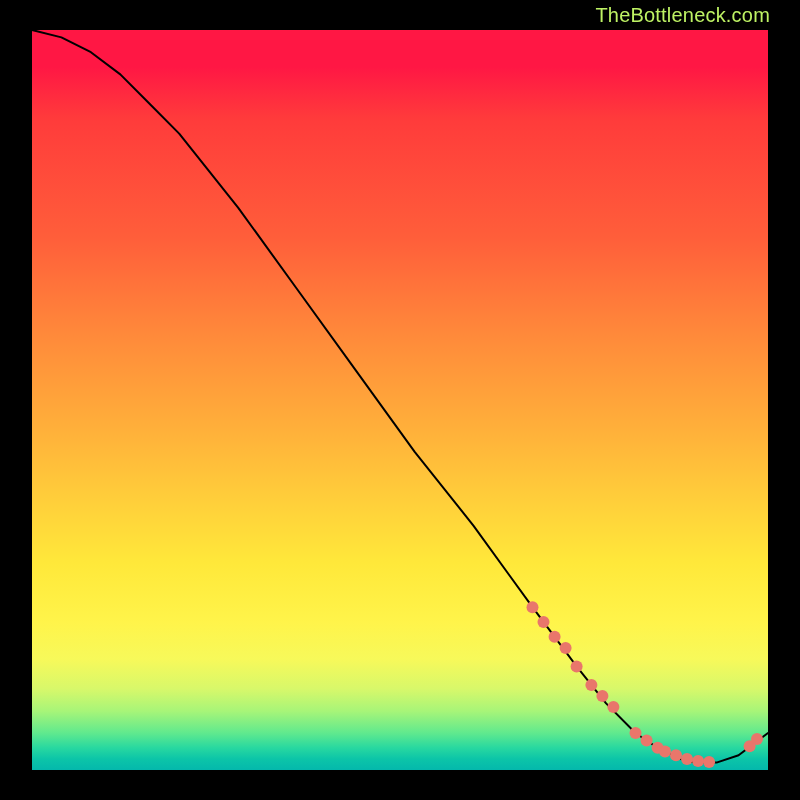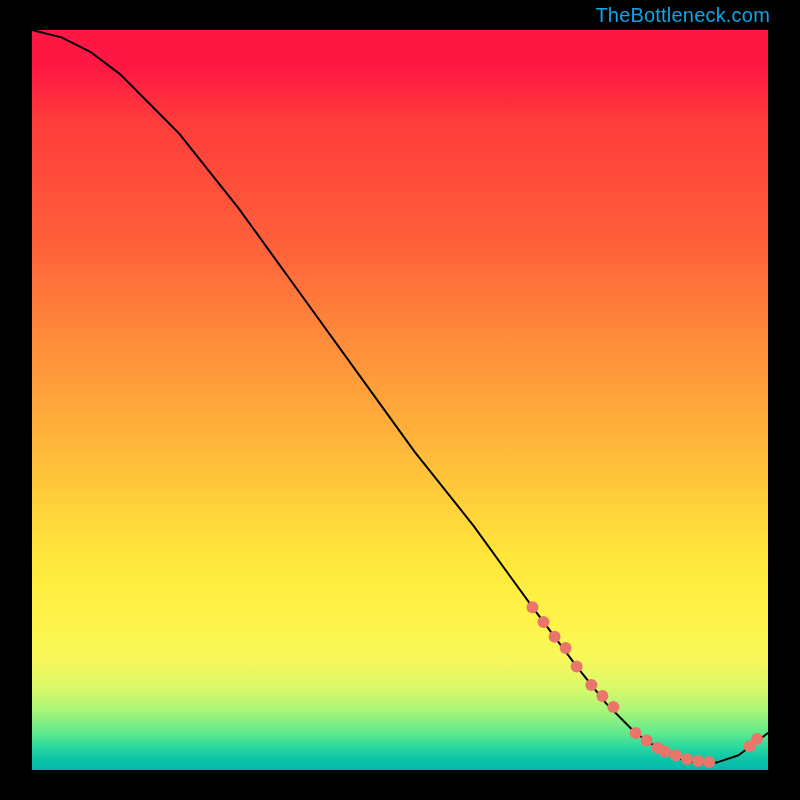--- a/index.html
+++ b/index.html
@@ -48,21 +48,21 @@
     left: 0;
     top: 0;
     pointer-events: none;
   }
   .watermark {
     position: absolute;
     top: 4px;
     right: 30px;
     font-family: Arial, Helvetica, sans-serif;
     font-size: 20px;
-    color: #0ea5e9;
+    color: #bef264;
     letter-spacing: 0.2px;
   }
 </style>
 </head>
 <body>
 
 <div class="chart-wrapper">
   <div class="plot-area"></div>
 
   <svg class="overlay" width="800" height="800" viewBox="0 0 800 800">

